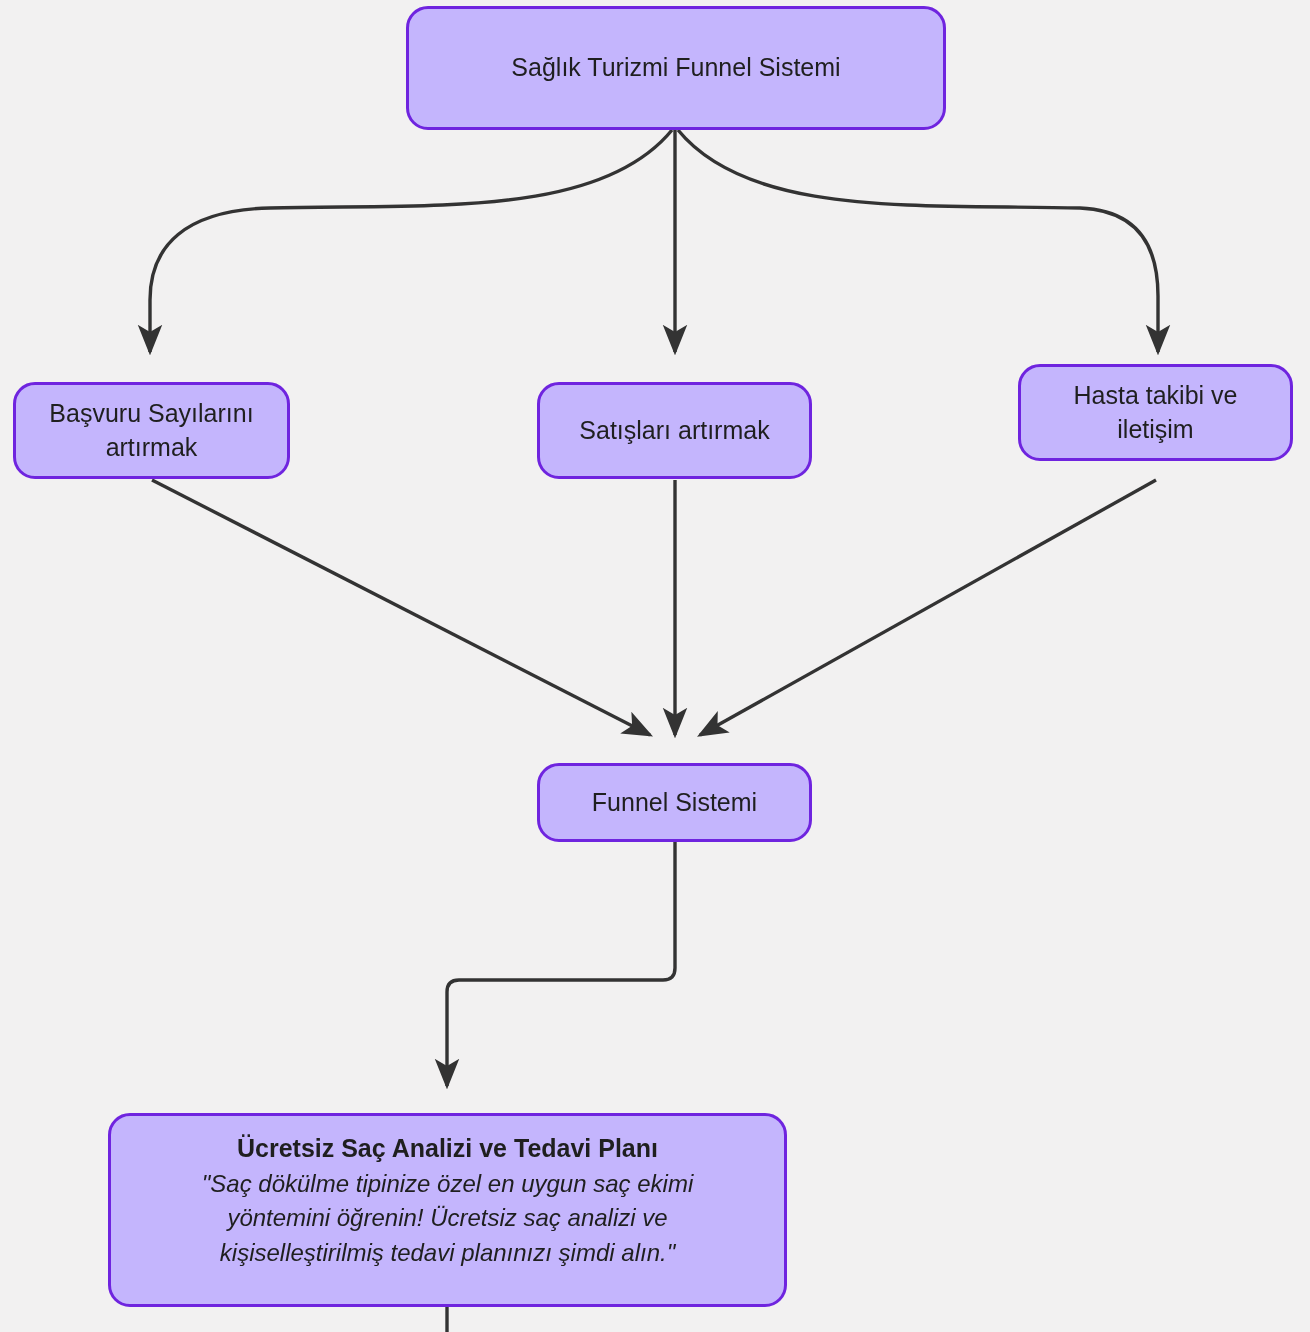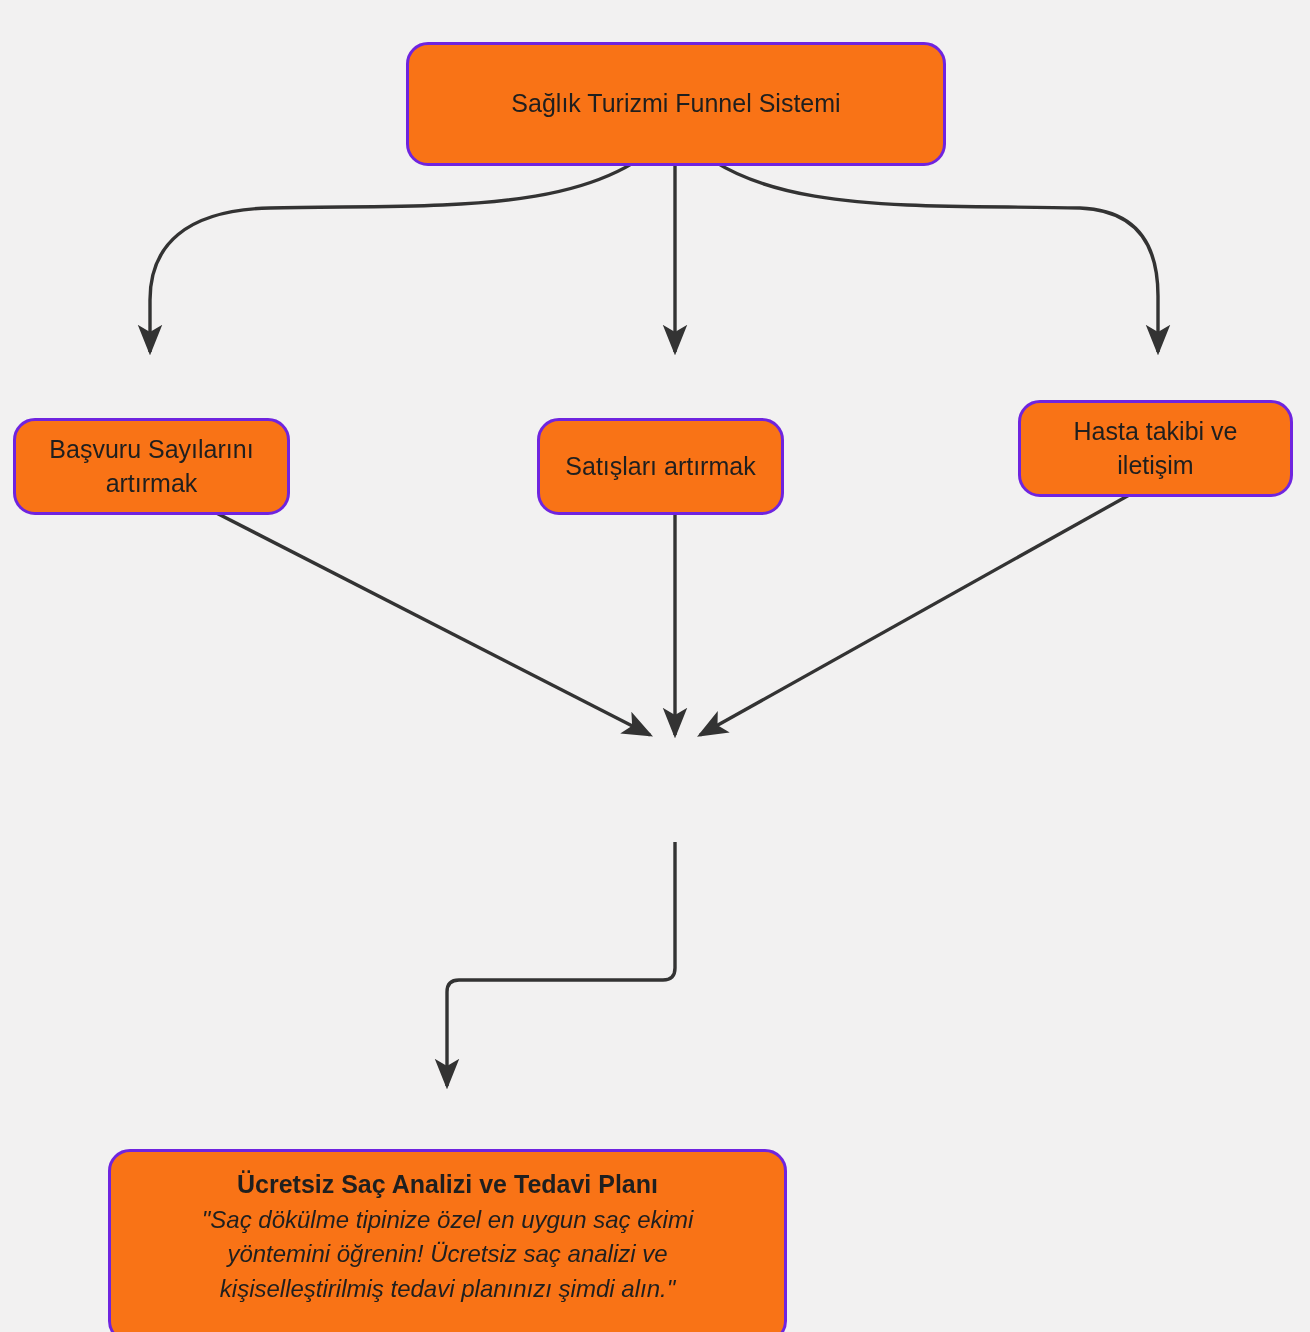--- a/index.html
+++ b/index.html
@@ -25,30 +25,29 @@
     position: absolute;
     left: 0;
     top: 0;
     width: 1310px;
     height: 1332px;
     pointer-events: none;
   }
   .node {
     position: absolute;
     box-sizing: border-box;
-    background: #f97316;
+    background: #c4b5fd;
     border: 3px solid #6f24df;
     border-radius: 22px;
     display: flex;
     flex-direction: column;
     align-items: center;
     justify-content: center;
     text-align: center;
     color: #1f1f1f;
-    margin-top: 36px;
   }
   .node-label {
     font-size: 25px;
     line-height: 1.34;
     font-weight: 400;
     white-space: pre-line;
     padding: 0 14px;
   }
   
   #node-root {
@@ -61,21 +60,21 @@
   #node-goal-basvuru {
     left: 13px;
     top: 382px;
     width: 277px;
     height: 97px;
     align-items: center;
   }
   #node-goal-satis {
     left: 537px;
     top: 382px;
-    width: 247px;
+    width: 275px;
     height: 97px;
   }
   #node-goal-hasta {
     left: 1018px;
     top: 364px;
     width: 275px;
     height: 97px;
   }
   
   #node-funnel {
@@ -148,20 +147,23 @@
 
   <div class="node" id="node-goal-satis">
     <span class="node-label">Satışları artırmak</span>
   </div>
 
   <div class="node" id="node-goal-hasta">
     <span class="node-label">Hasta takibi ve
 iletişim</span>
   </div>
 
+  <div class="node" id="node-funnel">
+    <span class="node-label">Funnel Sistemi</span>
+  </div>
 
   <div class="node" id="node-offer">
     <div class="offer-title">Ücretsiz Saç Analizi ve Tedavi Planı</div>
     <div class="offer-quote">"Saç dökülme tipinize özel en uygun saç ekimi
 yöntemini öğrenin! Ücretsiz saç analizi ve
 kişiselleştirilmiş tedavi planınızı şimdi alın."</div>
   </div>
 
 </div>
 

